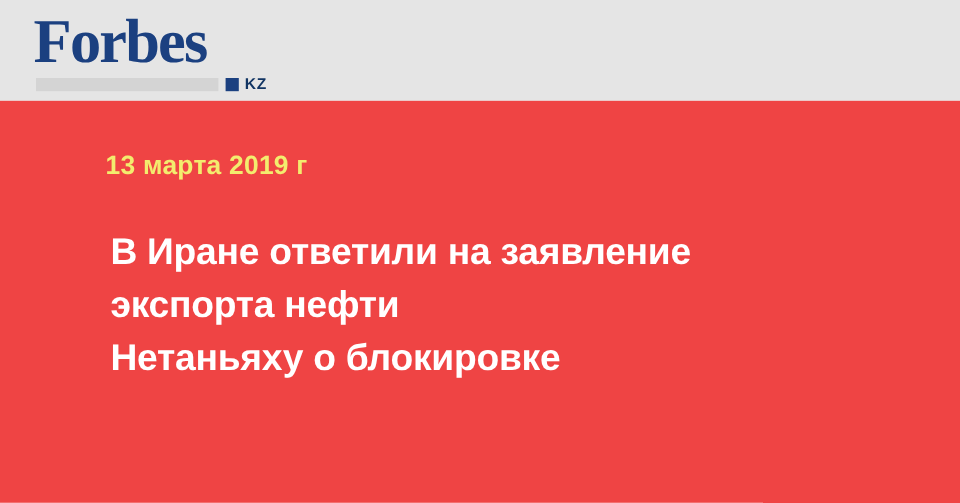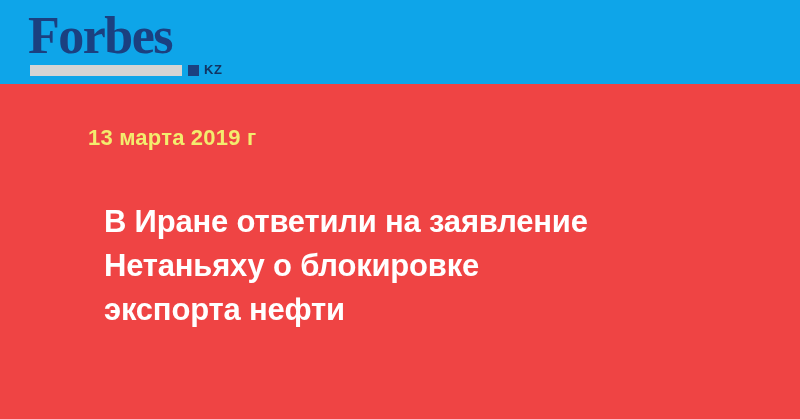--- a/index.html
+++ b/index.html
@@ -22,21 +22,21 @@
     background: #ffffff;
   }
 
   
   .site-header {
     position: absolute;
     left: 0;
     top: 0;
     width: 800px;
     height: 84px;
-    background: #0ea5e9;
+    background: #e5e5e5;
     box-sizing: border-box;
   }
 
   .brand-logo {
     position: absolute;
     left: 28px;
     top: 8px;
     width: 210px;
     height: 70px;
   }
@@ -105,21 +105,21 @@
     letter-spacing: 0.2px;
     color: #F3EC6E;
     white-space: nowrap;
   }
 
   .article-title {
     position: absolute;
     left: 88px;
     top: 100px;
     width: 620px;
-    margin: 16px;
+    margin: 4px;
     padding: 0;
     font-family: "Liberation Sans", sans-serif;
     font-weight: bold;
     font-size: 31px;
     line-height: 44px;
     letter-spacing: -0.2px;
     color: #FFFFFF;
   }
 
   .article-title .title-line {
@@ -139,18 +139,18 @@
       <span class="brand-square"></span>
       <span class="brand-country">KZ</span>
     </a>
   </header>
 
   <section class="article-hero">
     <div class="article-date">13 марта 2019 г</div>
 
     <h1 class="article-title">
       <span class="title-line">В Иране ответили на заявление</span>
+      <span class="title-line">экспорта нефти</span>
       <span class="title-line">Нетаньяху о блокировке</span>
-      <span class="title-line">экспорта нефти</span>
     </h1>
   </section>
 
 </div>
 
 </body></html>

